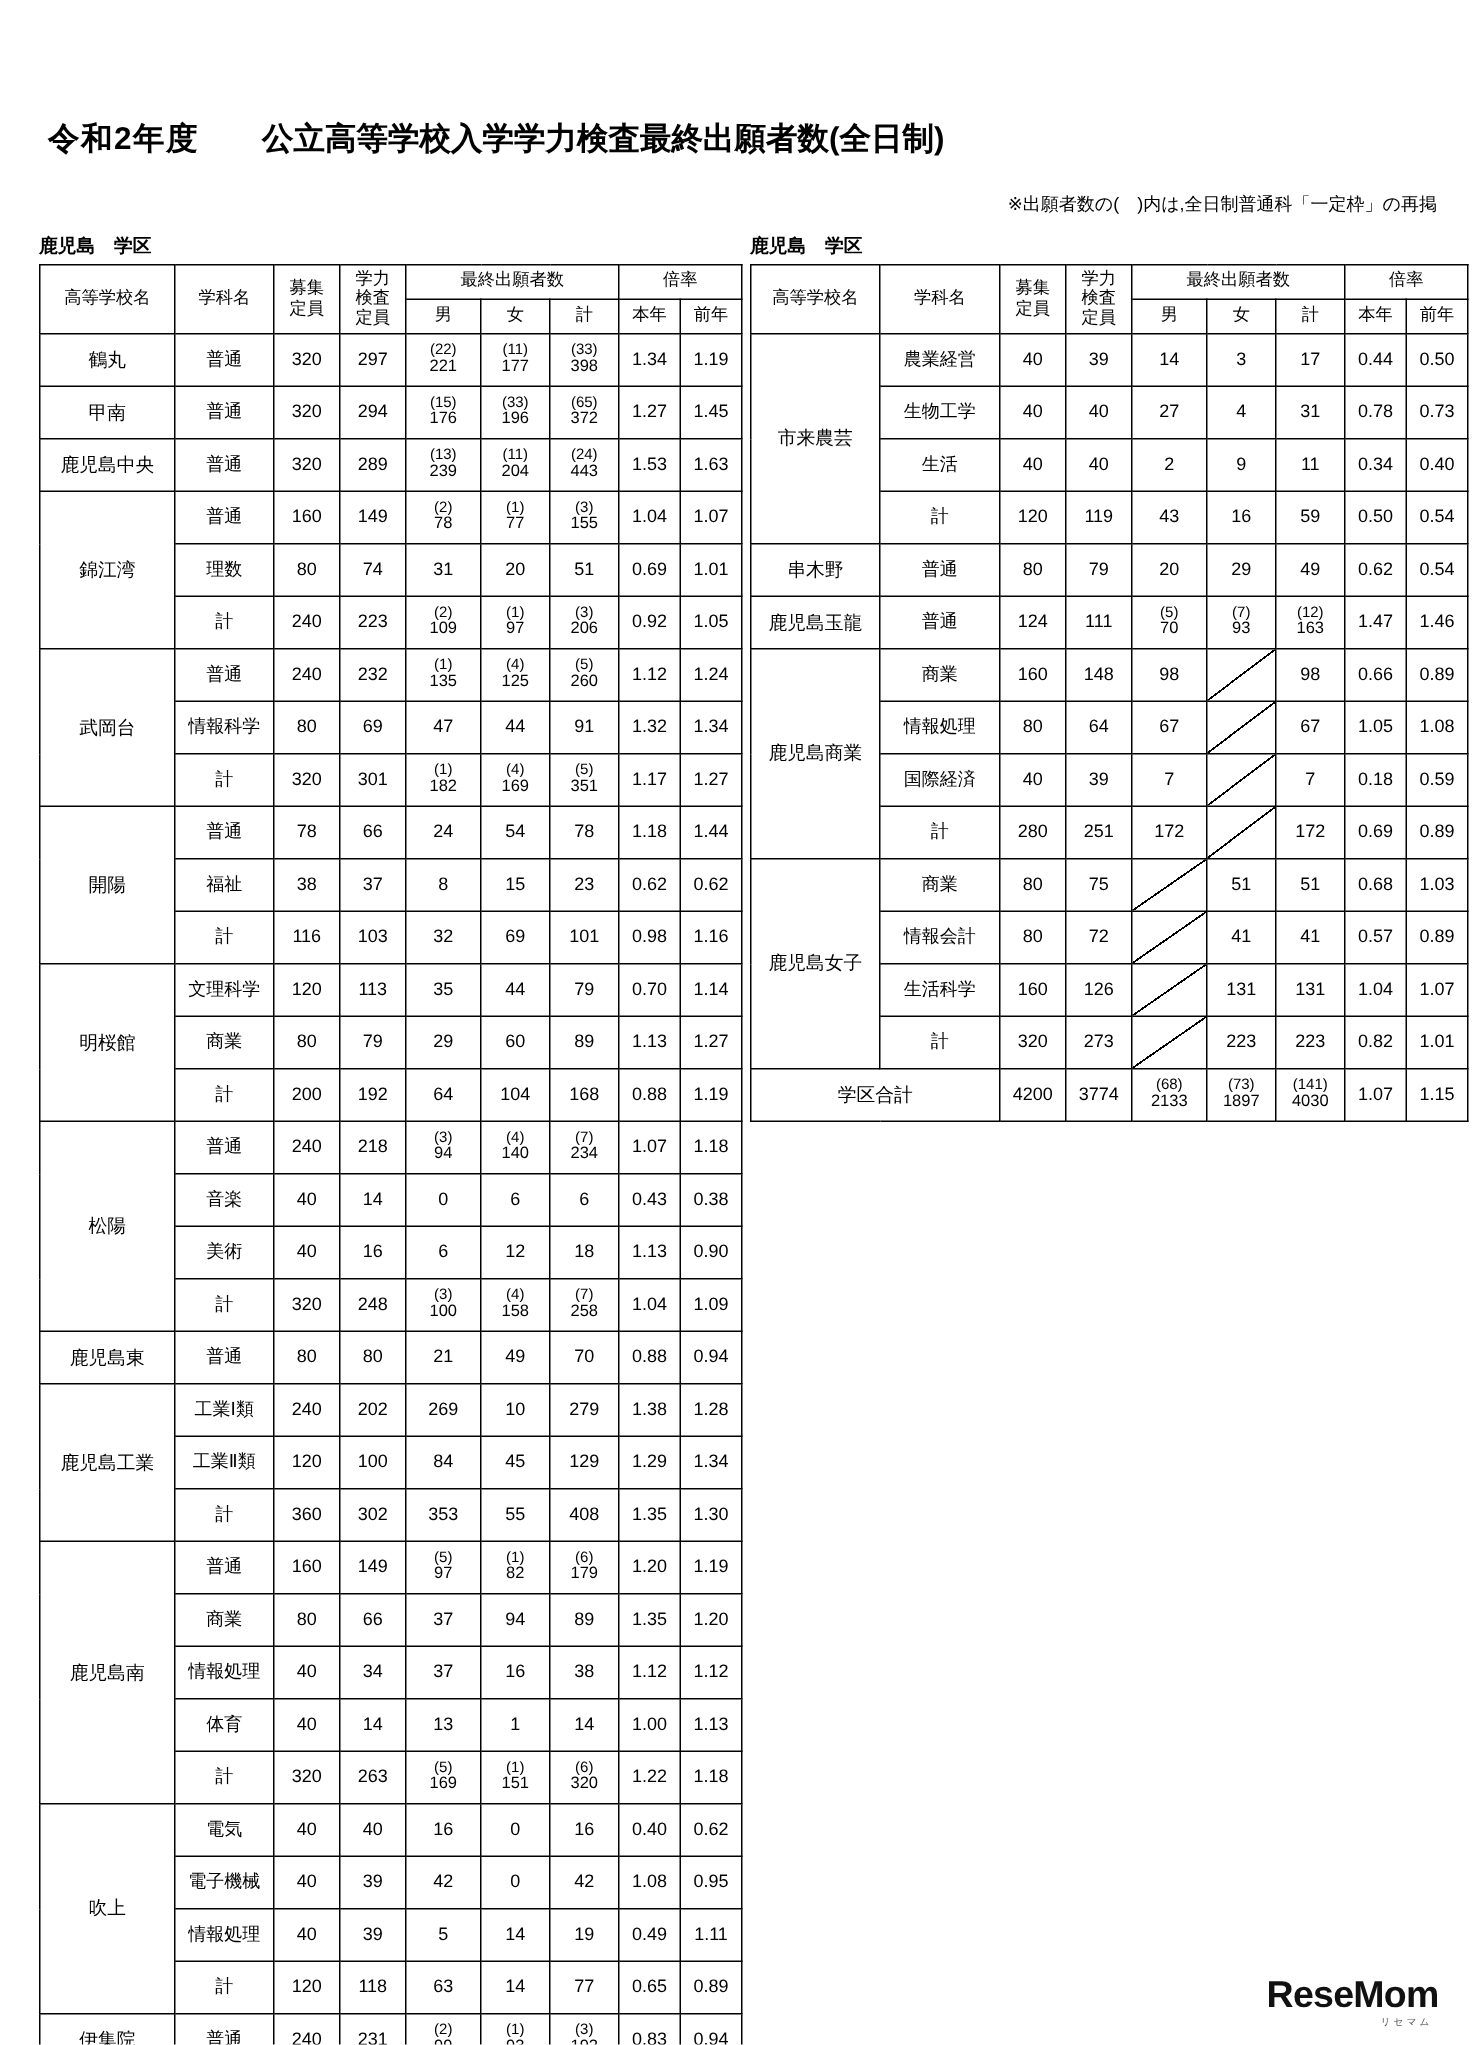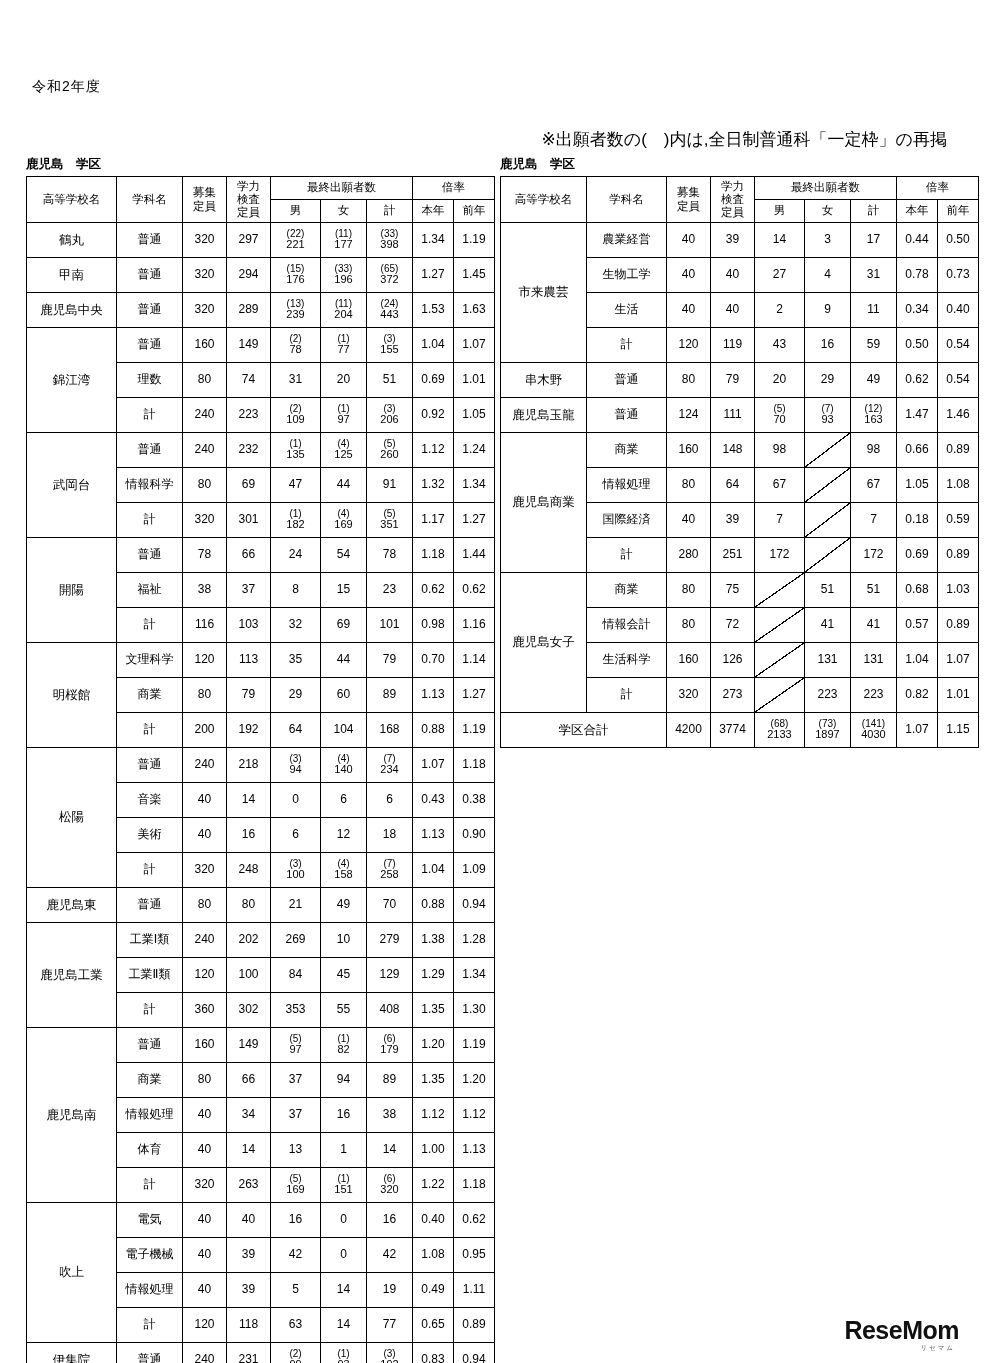--- a/index.html
+++ b/index.html
@@ -12,25 +12,25 @@
     overflow:hidden;
   }
   .page{
     position:absolute;
     left:0;top:0;width:985px;height:1363px;
   }
   .title-row{
     position:absolute;left:32px;top:78px;
     display:flex;align-items:baseline;
   }
-  .title-era{font-size:14px;font-weight:normal;letter-spacing:1px;text-align:center;}
+  .title-era{font-size:21px;font-weight:bold;letter-spacing:1px;text-align:center;}
   .title-main{font-size:21px;font-weight:bold;margin-left:42px;letter-spacing:0px;}
   .note{
-    position:absolute;right:38px;top:128px;
-    font-size:17px;
+    position:absolute;right:27px;top:128px;
+    font-size:12px;
   }
   .district-left{position:absolute;left:26px;top:156px;font-size:12.5px;font-weight:bold;}
   .district-right{position:absolute;left:500px;top:156px;font-size:12.5px;font-weight:bold;}
 
   table.grid{
     border-collapse:collapse;
     table-layout:fixed;
     font-size:12px;
   }
   table.grid td,table.grid th{
@@ -75,20 +75,21 @@
     font-size:6.5px;letter-spacing:2px;color:#555;
   }
 </style>
 </head>
 <body>
 
 <div class="page">
 
   <div class="title-row">
     <span class="title-era">令和2年度</span>
+    <span class="title-main">公立高等学校入学学力検査最終出願者数(全日制)</span>
   </div>
 
   <div class="note">※出願者数の(　)内は,全日制普通科「一定枠」の再掲</div>
 
   <div class="district-left">鹿児島　学区</div>
   <div class="district-right">鹿児島　学区</div>
 
   <table class="grid tbl-left" id="left-table">
     <colgroup>
       <col style="width:90px">

